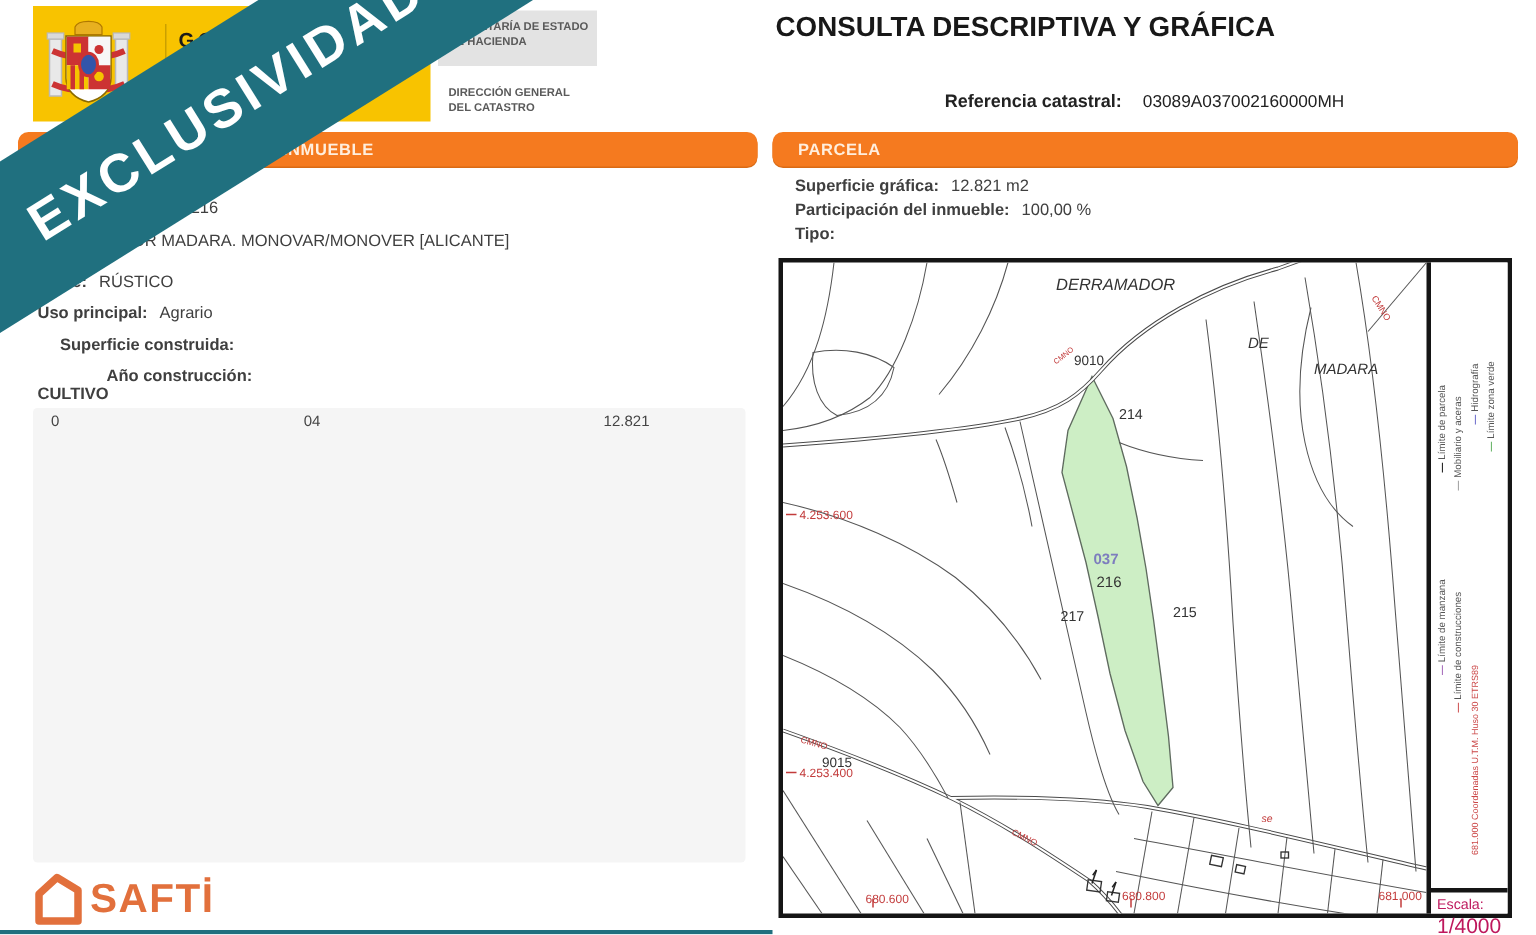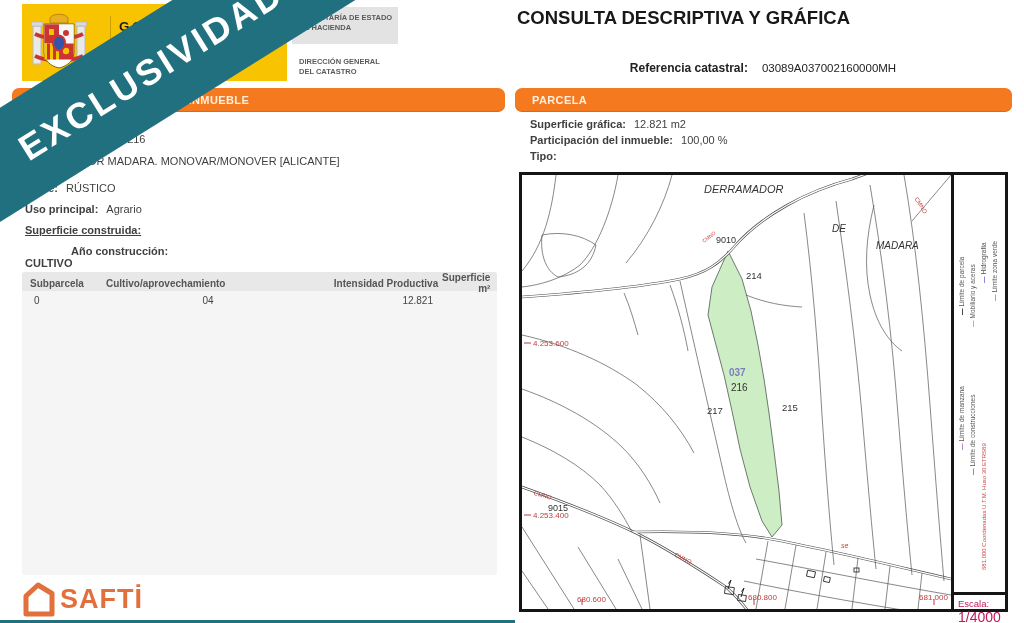--- a/index.html
+++ b/index.html
@@ -121,35 +121,29 @@
 
   <div class="lp-line" style="left:25px;top:133px;">Polígono 37 Parcela 216</div>
   <div class="lp-line" style="left:25px;top:155px;">DERRAMADOR MADARA. MONOVAR/MONOVER [ALICANTE]</div>
 
   <div class="lp-attr" style="left:25px;top:182px;">
     <b>Clase:</b><span class="v">RÚSTICO</span>
   </div>
   <div class="lp-attr" style="left:25px;top:203px;">
     <b>Uso principal:</b><span class="v">Agrario</span>
   </div>
-  <div class="lp-attr" style="left:25px;top:224px;text-decoration:underline;">
+  <div class="lp-attr" style="left:40px;top:224px;">
     <b>Superficie construida:</b>
   </div>
   <div class="lp-attr" style="left:25px;top:245px;margin-left:46px;">
     <b>Año construcción:</b>
   </div>
   <div class="lp-attr" style="left:25px;top:257px;font-weight:bold;">CULTIVO</div>
 
   <div class="cultivo-box">
-    <div class="cultivo-head">
-      <div class="c1">Subparcela</div>
-      <div class="c2">Cultivo/aprovechamiento</div>
-      <div class="c3">Intensidad Productiva</div>
-      <div class="c4">Superficie m²</div>
-    </div>
     <div class="cultivo-row">
       <div class="c1">0</div>
       <div class="c3">04</div>
       <div class="c4">12.821</div>
     </div>
   </div>
 
   <div class="rp-attr" style="top:118px;">
     <b>Superficie gráfica:</b><span class="v">12.821 m2</span>
   </div>

